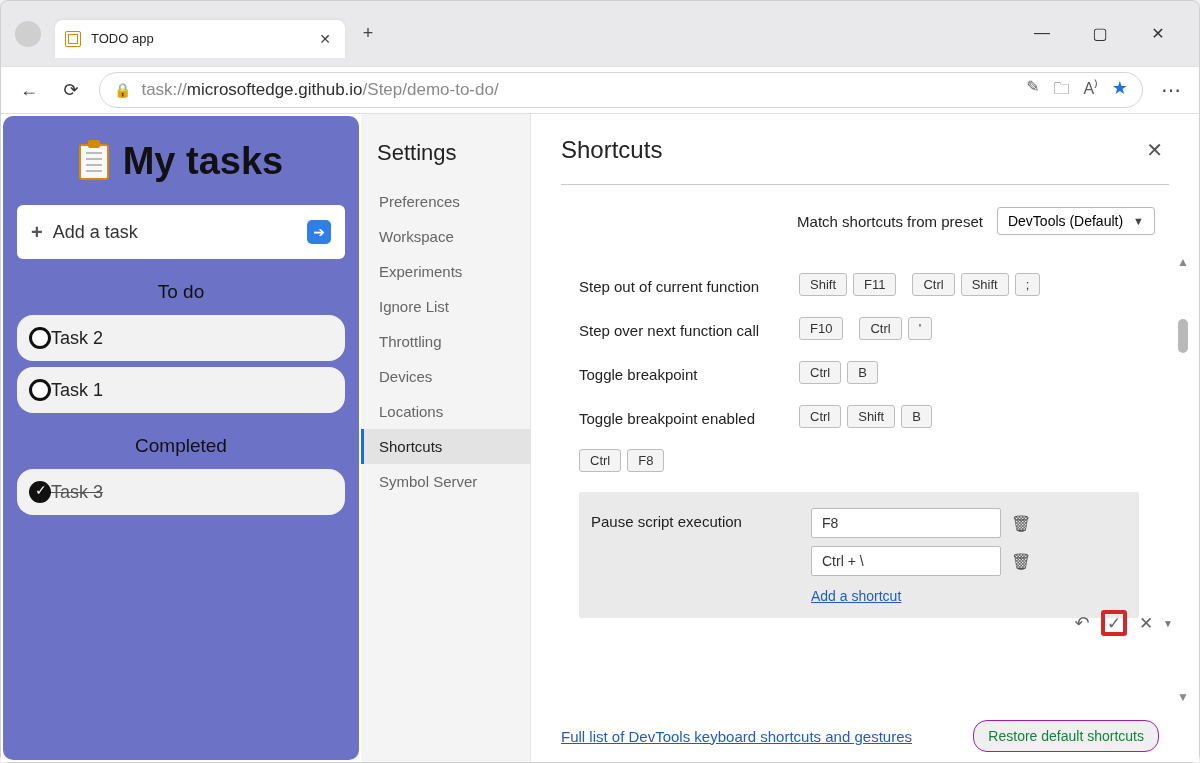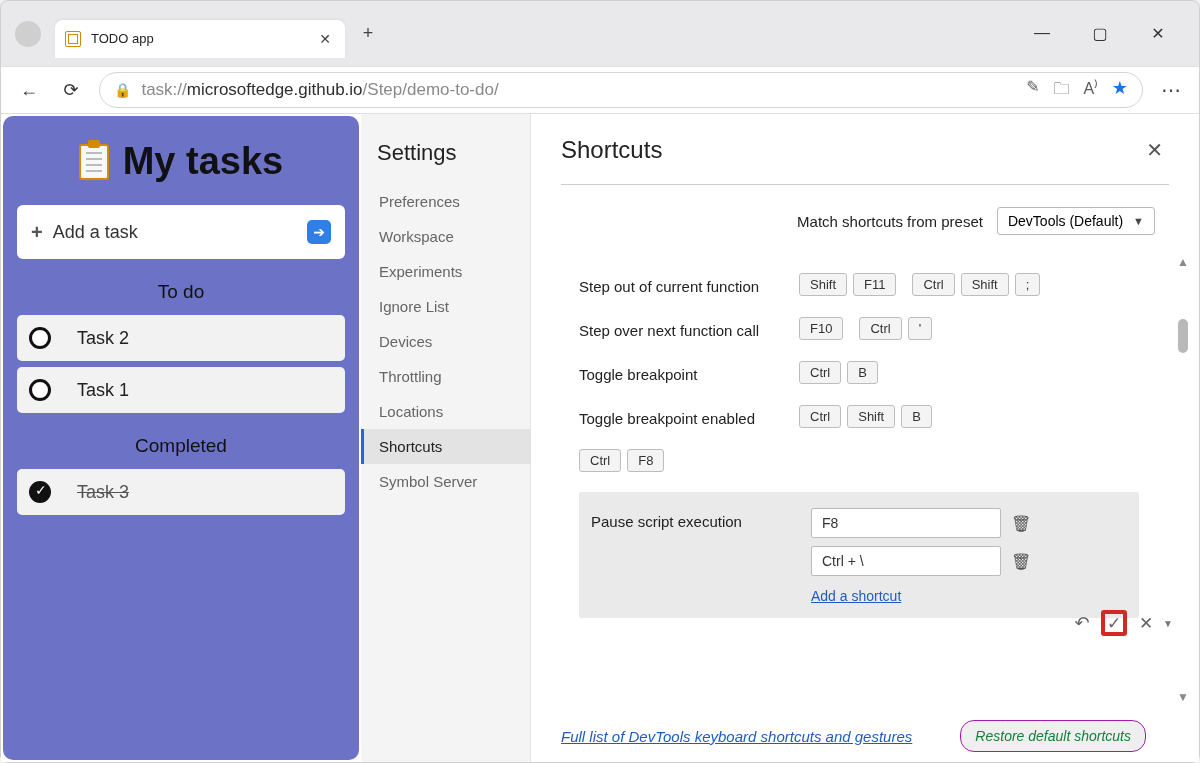--- a/index.html
+++ b/index.html
@@ -35,21 +35,21 @@
   .todo-title-row { display:flex; align-items:center; justify-content:center; gap:14px; margin: 14px 0 22px 0; }
   .todo-icon { width:30px; height:36px; background:#f8f8f8; border:2px solid #d68a00; border-radius:3px; position:relative; }
   .todo-icon::before { content:""; position:absolute; top:-6px; left:7px; width:12px; height:8px; background:#d68a00; border-radius:2px; }
   .todo-icon::after { content:""; position:absolute; left:5px; top:6px; right:5px; height:2px; background:#bbb; box-shadow: 0 6px 0 #bbb, 0 12px 0 #bbb, 0 18px 0 #bbb; }
   .todo-title { font-size:38px; font-weight:700; }
   .addtask { background:#fff; border-radius:6px; height:54px; display:flex; align-items:center; padding:0 14px; font-size:18px; color:#333; margin: 0 4px; }
   .addtask .plus { font-size:20px; font-weight:700; color:#555; margin-right:10px;}
   .addtask .go { margin-left:auto; width:24px; height:24px; background:#2f7fe6; border-radius:5px; display:flex; align-items:center; justify-content:center; color:#fff; font-size:14px; }
 
   .section-label { text-align:center; font-size:19px; color:#111; margin:22px 0 12px 0; }
-  .task { background:#f2f2f2; border-radius:5px; height:46px; margin:6px 4px; display:flex; align-items:center; padding:0 12px; gap:26px; font-size:18px; color:#222;}
+  .task { background:#f2f2f2; border-radius:16px; height:46px; margin:6px 4px; display:flex; align-items:center; padding:0 12px; gap:0; font-size:18px; color:#222;}
   .task.done span.txt { text-decoration: line-through; color:#555;}
   .circle { width:22px; height:22px; border:3px solid #111; border-radius:50%; display:inline-block; background:#fff;}
   .circle.filled { background:#111; position:relative;}
   .circle.filled::after { content:"✓"; color:#fff; position:absolute; left:3px; top:-2px; font-size:14px; }
 
   
   .settings-nav { width: 170px; background:#f4f4f4; border-right:1px solid #e4e4e4; padding-top:16px; }
   .settings-nav h2 { font-size:22px; font-weight:400; margin:10px 16px 18px 16px; color:#222;}
   .settings-nav .nav-item { padding:9px 18px; font-size:15px; color:#666; cursor:pointer; }
   .settings-nav .nav-item.active { background:#e3e3e3; border-left:3px solid #1a6dd4; color:#222; padding-left:15px;}
@@ -85,21 +85,21 @@
   .keys-input-row { display:flex; align-items:center; gap:10px; }
   .keys-input { flex:1; max-width:190px; border:1px solid #bbb; background:#fff; border-radius:2px; padding:6px 10px; font-size:14px; color:#333;}
   .trash { color:#555; font-size:16px; cursor:pointer; }
   .add-shortcut { color:#205cc0; text-decoration:underline; font-size:14px; cursor:pointer; margin-top:4px;}
   .edit-actions { position:absolute; right:26px; bottom:70px; display:flex; align-items:center; gap:6px; }
   .edit-actions .action-icon { width:26px; height:26px; display:flex; align-items:center; justify-content:center; color:#666; font-size:17px; cursor:pointer;}
   .edit-actions .action-icon.undo { font-size:18px; }
   .confirm-highlight { border:4px solid #d22828; border-radius:3px; }
   .edit-actions .mini-caret { font-size:10px; color:#777; margin-left:-2px; }
 
-  .footer-row { display:flex; align-items:center; justify-content:space-between; padding: 14px 53px 10px 30px; font-style: italic; }
+  .footer-row { display:flex; align-items:center; justify-content:space-between; padding: 14px 40px 10px 30px; }
   .full-list-link { color:#205cc0; text-decoration:underline; font-size:15px; cursor:pointer;}
   .restore-btn { background:#efefef; border:1px solid #a21caf; border-radius:14px; padding:7px 14px; font-size:14px; color:#15803d; cursor:pointer;}
 </style>
 </head>
 <body>
 
 <div class="browser">
 
   <div class="titlebar">
     <div class="profile-avatar"></div>
@@ -169,22 +169,22 @@
         <span class="txt">Task 3</span>
       </div>
     </div>
 
     <div class="settings-nav">
       <h2>Settings</h2>
       <div class="nav-item">Preferences</div>
       <div class="nav-item">Workspace</div>
       <div class="nav-item">Experiments</div>
       <div class="nav-item">Ignore List</div>
+      <div class="nav-item">Throttling</div>
       <div class="nav-item">Devices</div>
-      <div class="nav-item">Throttling</div>
       <div class="nav-item">Locations</div>
       <div class="nav-item active">Shortcuts</div>
       <div class="nav-item">Symbol Server</div>
     </div>
 
     <div class="shortcuts-panel">
 
       <div class="sp-header">
         <div class="sp-title-row">
           <span class="sp-title">Shortcuts</span>

